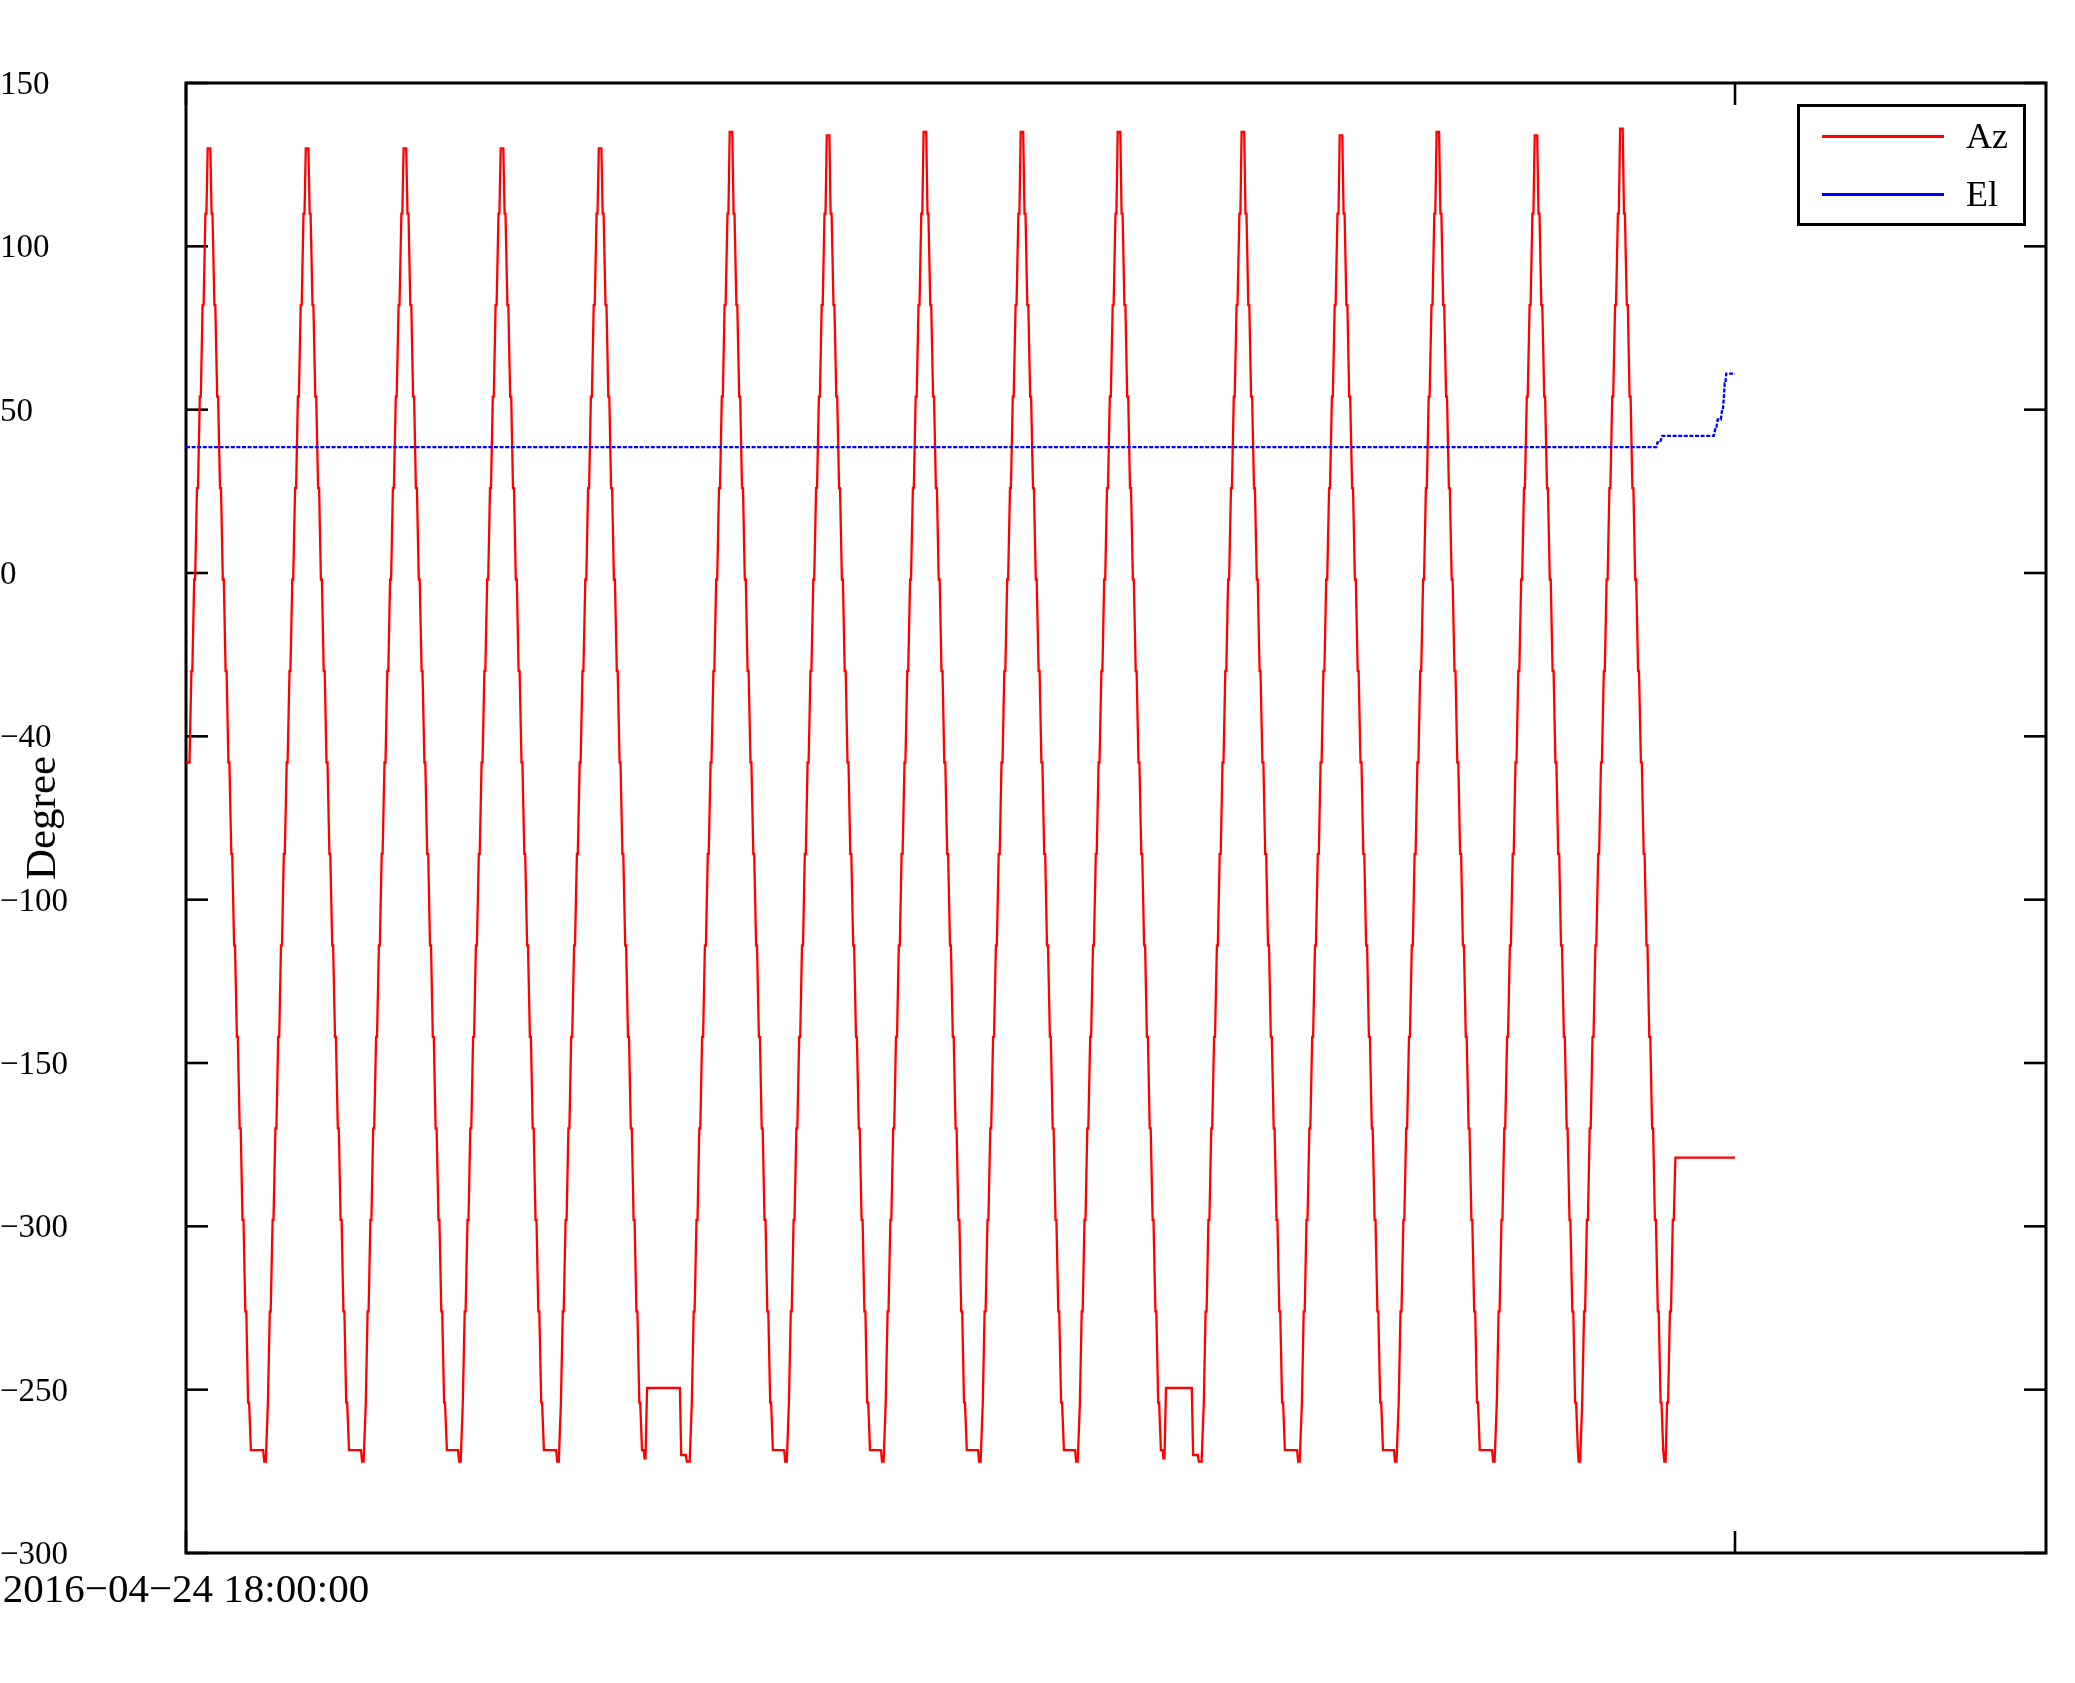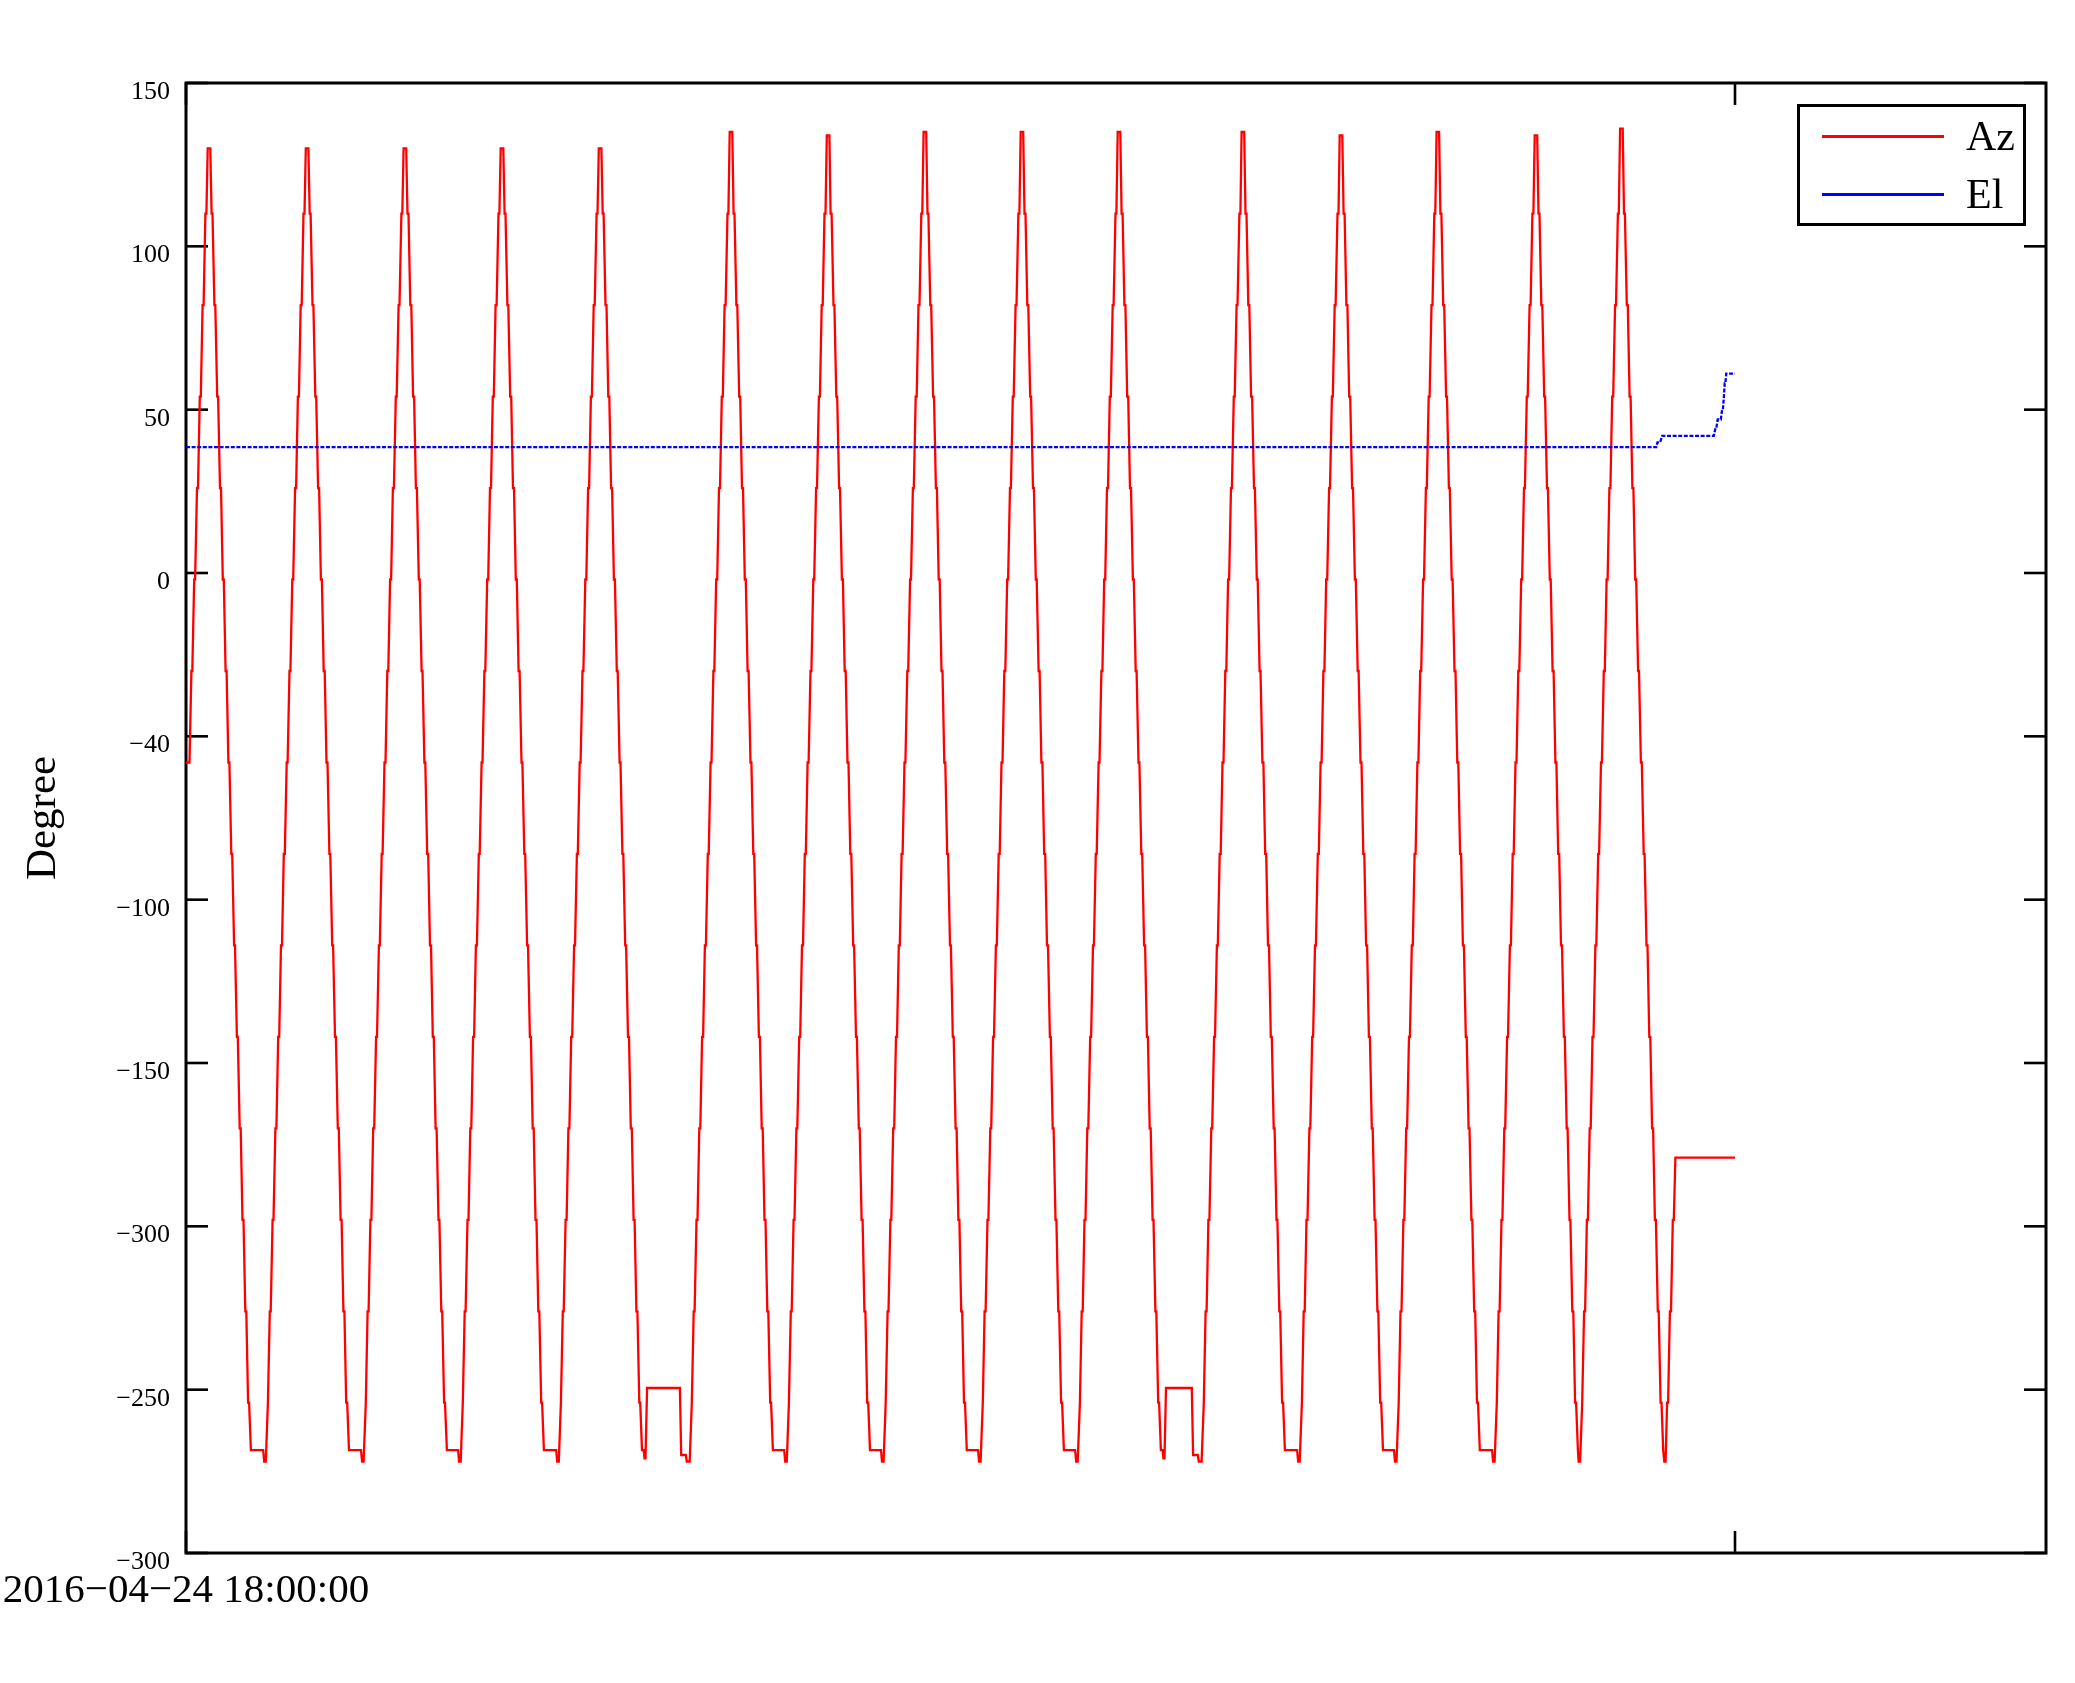--- a/index.html
+++ b/index.html
@@ -4,30 +4,30 @@
 <style>
   html,body{margin:0;padding:0;background:#ffffff;}
   body{width:2075px;height:1683px;position:relative;overflow:hidden;
        font-family:"Liberation Serif","DejaVu Serif",serif;color:#000;}
   #chart-wrap{position:absolute;left:0;top:0;width:2075px;height:1683px;}
   svg{position:absolute;left:0;top:0;}
   .title{position:absolute;left:186px;top:12px;width:1860px;text-align:center;
          font-size:43px;}
   .ylab{position:absolute;left:40px;top:818px;transform:translate(-50%,-50%) rotate(-90deg);
         font-size:43px;white-space:nowrap;}
-  .ytick{position:absolute;left:0;width:170px;text-align:right;font-size:26px;
-         line-height:48px;white-space:nowrap;margin-top:8px;}
+  .ytick{position:absolute;left:0;width:170px;font-size:33px;
+         line-height:48px;white-space:nowrap;}
   .xtick{position:absolute;width:600px;text-align:center;font-size:41px;top:1564px;
          white-space:nowrap;}
   .legend{position:absolute;left:1797px;top:104px;width:229px;height:122px;
           border:3px solid #000;background:#fff;box-sizing:border-box;
           display:flex;flex-direction:column;justify-content:space-around;}
   .legend-row{display:flex;align-items:center;height:50%;}
   .legend-line{width:122px;height:0;border-top:3px solid #000;margin-left:22px;}
-  .legend-label{font-size:42px;margin-left:22px;}
+  .legend-label{font-size:36px;margin-left:22px;}
 </style>
 </head>
 <body>
 
 <div id="chart-wrap">
 
   <svg id="plot" width="2075" height="1683">
     <g id="g-axes">
         <rect x="186" y="83" width="1860" height="1470" fill="none" stroke="#000" stroke-width="3"></rect>
         <line x1="186" y1="83" x2="208" y2="83" stroke="#000" stroke-width="2.6"></line>

